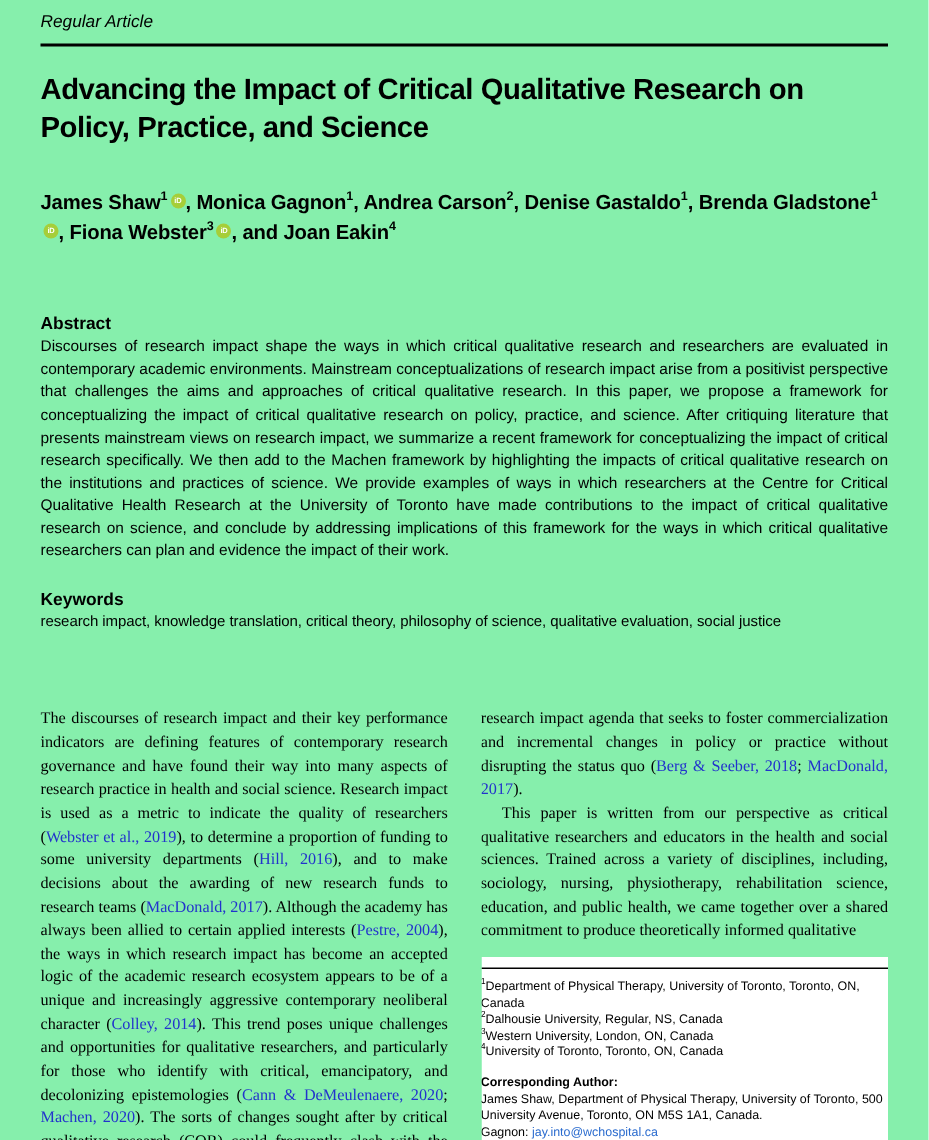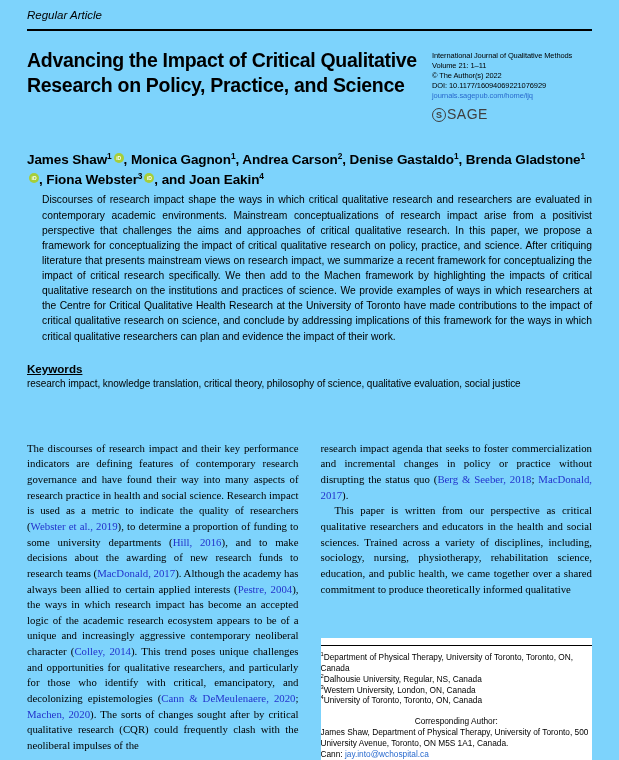--- a/index.html
+++ b/index.html
@@ -1,27 +1,27 @@
 <!DOCTYPE html>
 <html><head>
 <meta charset="utf-8">
 <style>
   html,body { margin:0; padding:0; background:#ffffff; }
   .page {
     width:619px; height:760px; box-sizing:border-box;
     padding:6px 27px 0 27px;
-    background:#7dd3fc; color:#000;
+    background:#86efac; color:#000;
     font-family:"Liberation Sans", sans-serif;
     display:flex; flex-direction:column;
     overflow:hidden;
   }
   .kicker { font-style:italic; font-size:11.5px; padding-top:3px; }
   .top-rule { border-top:2px solid #000; margin-top:8px; }
 
-  .header-row { display:flex; margin-top:17px; }
+  .header-row { display:flex; margin-top:17px;flex-direction:column; }
   .title {
     flex:1; margin:0; padding-right:8px;
     font-size:19.5px; font-weight:bold; line-height:1.3;
     letter-spacing:-0.3px;
   }
   .masthead { width:160px; flex-shrink:0; font-size:7.5px; line-height:1.34; padding-top:3px; letter-spacing:-0.1px; }
   .masthead > div { white-space:nowrap; }
   .link { color:#2a6bce; }
   .sage-logo { margin-top:4px; display:flex; align-items:center; color:#3f3f3f; }
   .sage-s {
@@ -33,22 +33,22 @@
 
   .authors { margin-top:26px; font-size:13.5px; font-weight:bold; line-height:1.5; letter-spacing:-0.1px; }
   sup { font-size:62%; vertical-align:super; line-height:0; }
   .orcid {
     display:inline-block; width:10px; height:10px; background:#A6CE39; border-radius:50%;
     color:#fff; font-size:5px; font-weight:bold; text-align:center; line-height:10px;
     vertical-align:4px; margin-left:2px;
   }
 
   .sec-heading { margin-top:44px; font-size:11.6px; font-weight:bold; }
-  .sec-heading.kw { margin-top:18px;text-decoration:underline; }
-  .abstract-text { margin:2px 0 0 15px; font-size:10.3px; line-height:1.47; text-align:justify; }
+  .sec-heading.kw { margin-top:18px; }
+  .abstract-text { margin:2px 0 0 0; font-size:10.3px; line-height:1.47; text-align:justify; }
   .keywords-text { margin:3px 0 16px 0; font-size:10px; letter-spacing:-0.05px; white-space:nowrap; }
 
   .columns {
     flex:1; min-height:0; margin-top:36px;
     display:flex; gap:22px;
     font-family:"Liberation Serif", serif;
     font-size:10.8px; line-height:1.45; text-align:justify;
   }
   .col { flex:1; overflow:hidden; position:relative; }
   .col p { margin:0; }
@@ -57,49 +57,39 @@
 
   .fn-block {
     position:absolute; bottom:0; left:0; right:0;
     background:#ffffff; padding-top:7px;
     font-family:"Liberation Sans", sans-serif; text-align:left;
   }
   .fn-divider { border-top:1px solid #000; }
   .footnotes { margin-top:6px; font-size:8.3px; line-height:1.3; }
   .fn sup { font-size:70%; }
   .corresponding { margin-top:10px; font-size:8.3px; line-height:1.32; }
-  .corr-head { font-weight:normal;text-align:center; }
+  .corr-head { font-weight:bold; }
 </style>
 </head>
 <body>
 
 <div class="page">
 
   <div class="kicker">Regular Article</div>
   <div class="top-rule"></div>
 
   <div class="header-row">
     <h1 class="title">Advancing the Impact of Critical Qualitative Research on Policy, Practice, and Science</h1>
-    <div class="masthead">
-      <div>International Journal of Qualitative Methods</div>
-      <div>Volume 21: 1–11</div>
-      <div>© The Author(s) 2022</div>
-      <div>DOI: 10.1177/16094069221076929</div>
-      <div class="link">journals.sagepub.com/home/ijq</div>
-      <div class="sage-logo">
-        <span class="sage-s">S</span>
-        <span class="sage-text">SAGE</span>
-      </div>
-    </div>
   </div>
 
   <div class="authors">
     <span><span>James Shaw</span><sup>1</sup><span class="orcid">iD</span><span>, </span></span><span><span>Monica Gagnon</span><sup>1</sup><span>, </span></span><span><span>Andrea Carson</span><sup>2</sup><span>, </span></span><span><span>Denise Gastaldo</span><sup>1</sup><span>, </span></span><span><span>Brenda Gladstone</span><sup>1</sup><span class="orcid">iD</span><span>, </span></span><span><span>Fiona Webster</span><sup>3</sup><span class="orcid">iD</span><span>, and </span></span><span><span>Joan Eakin</span><sup>4</sup></span>
   </div>
 
+  <div class="sec-heading">Abstract</div>
   <p class="abstract-text">Discourses of research impact shape the ways in which critical qualitative research and researchers are evaluated in contemporary academic environments. Mainstream conceptualizations of research impact arise from a positivist perspective that challenges the aims and approaches of critical qualitative research. In this paper, we propose a framework for conceptualizing the impact of critical qualitative research on policy, practice, and science. After critiquing literature that presents mainstream views on research impact, we summarize a recent framework for conceptualizing the impact of critical research specifically. We then add to the Machen framework by highlighting the impacts of critical qualitative research on the institutions and practices of science. We provide examples of ways in which researchers at the Centre for Critical Qualitative Health Research at the University of Toronto have made contributions to the impact of critical qualitative research on science, and conclude by addressing implications of this framework for the ways in which critical qualitative researchers can plan and evidence the impact of their work.</p>
 
   <div class="sec-heading kw">Keywords</div>
   <p class="keywords-text">research impact, knowledge translation, critical theory, philosophy of science, qualitative evaluation, social justice</p>
 
   <div class="columns">
 
     <div class="col">
       <p><span>The discourses of research impact and their key performance indicators are defining features of contemporary research governance and have found their way into many aspects of research practice in health and social science. Research impact is used as a metric to indicate the quality of researchers (</span><span class="cite">Webster et al., 2019</span><span>), to determine a proportion of funding to some university departments (</span><span class="cite">Hill, 2016</span><span>), and to make decisions about the awarding of new research funds to research teams (</span><span class="cite">MacDonald, 2017</span><span>). Although the academy has always been allied to certain applied interests (</span><span class="cite">Pestre, 2004</span><span>), the ways in which research impact has become an accepted logic of the academic research ecosystem appears to be of a unique and increasingly aggressive contemporary neoliberal character (</span><span class="cite">Colley, 2014</span><span>). This trend poses unique challenges and opportunities for qualitative researchers, and particularly for those who identify with critical, emancipatory, and decolonizing epistemologies (</span><span class="cite">Cann &amp; DeMeulenaere, 2020</span><span>; </span><span class="cite">Machen, 2020</span><span>). The sorts of changes sought after by critical qualitative research (CQR) could frequently clash with the neoliberal impulses of the</span></p>
     </div>
@@ -112,19 +102,19 @@
         <div class="fn-divider"></div>
         <div class="footnotes">
           <div class="fn"><sup>1</sup><span>Department of Physical Therapy, University of Toronto, Toronto, ON, Canada</span></div>
           <div class="fn"><sup>2</sup><span>Dalhousie University, Regular, NS, Canada</span></div>
           <div class="fn"><sup>3</sup><span>Western University, London, ON, Canada</span></div>
           <div class="fn"><sup>4</sup><span>University of Toronto, Toronto, ON, Canada</span></div>
         </div>
         <div class="corresponding">
           <div class="corr-head">Corresponding Author:</div>
           <div>James Shaw, Department of Physical Therapy, University of Toronto, 500 University Avenue, Toronto, ON M5S 1A1, Canada.</div>
-          <div><span>Cann: </span><span class="link">jay.into@wchospital.ca</span></div>
+          <div><span>Gagnon: </span><span class="link">jay.into@wchospital.ca</span></div>
         </div>
       </div>
     </div>
 
   </div>
 </div>
 
 </body></html>

